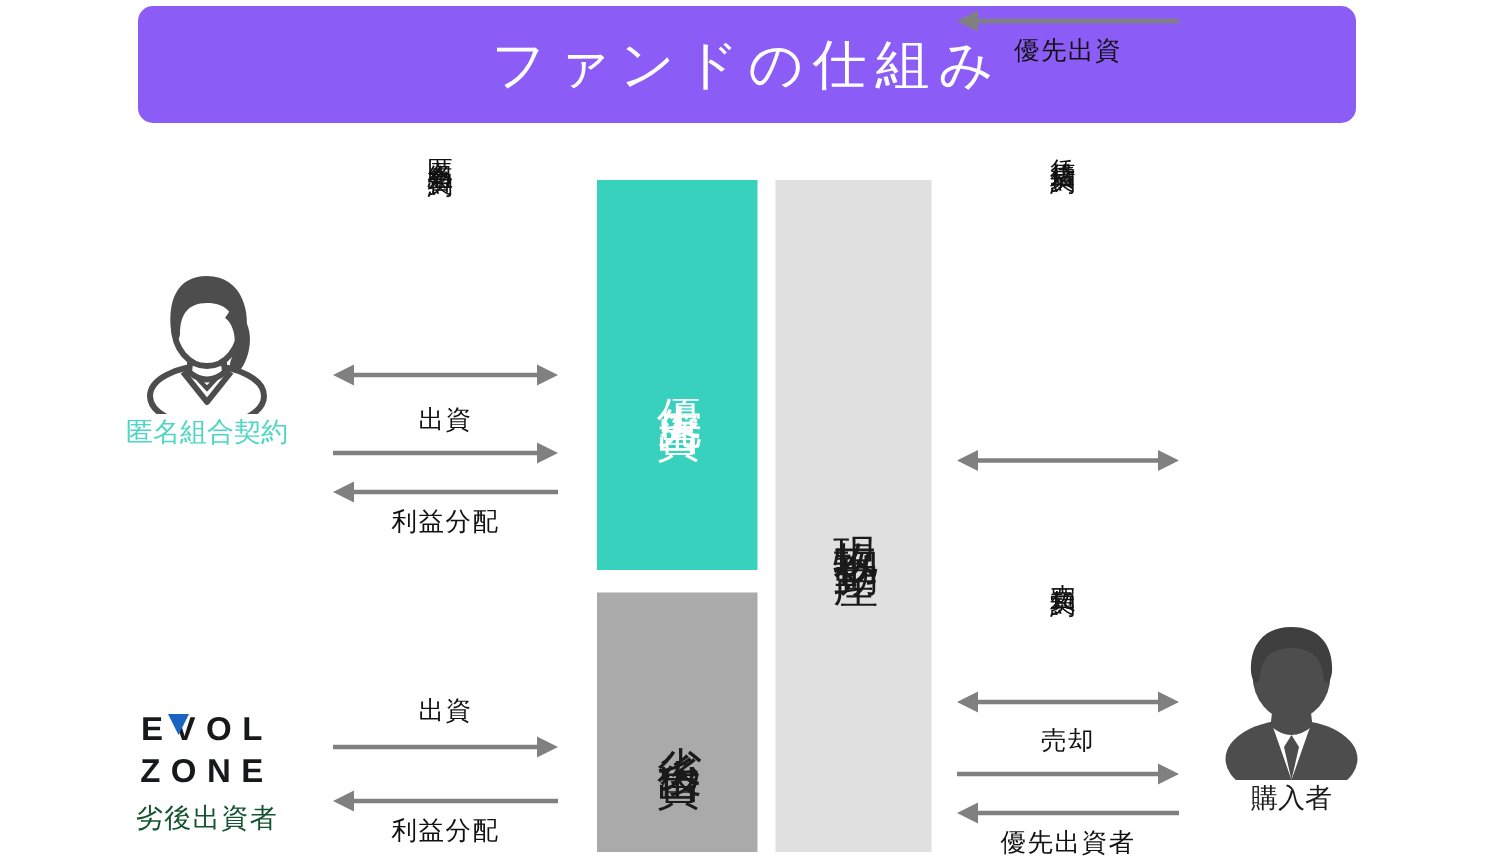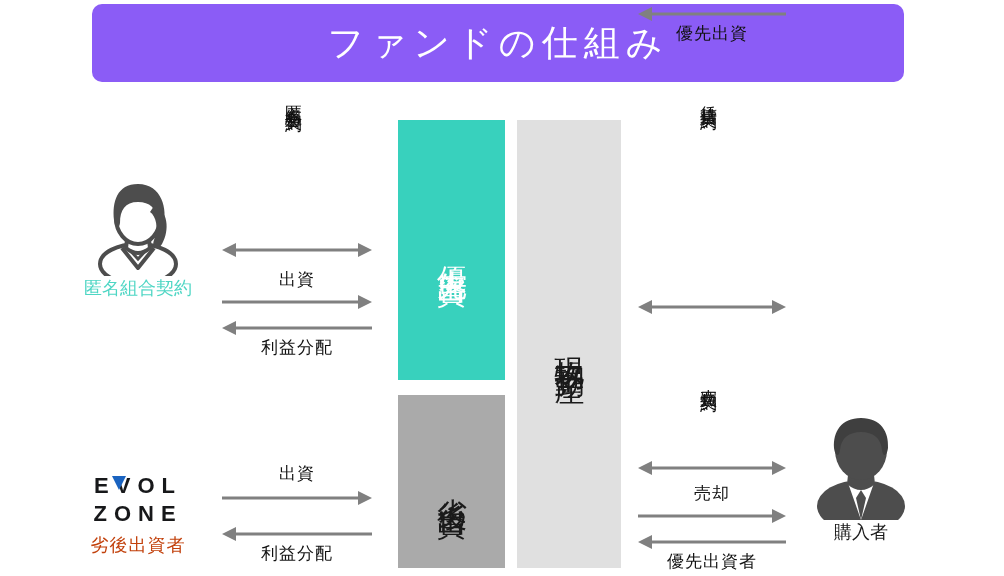--- a/index.html
+++ b/index.html
@@ -121,21 +121,21 @@
     left: 49px;
     top: 4px;
     width: 0; height: 0;
     border-left: 7px solid transparent;
     border-right: 7px solid transparent;
     border-top: 14px solid #1a63c0;
   }
   .evol-zone-label {
     margin-top: 6px;
     font-size: 18px;
-    color: #c2410c;
+    color: #14532d;
     letter-spacing: 1px;
   }
 
   
   .arrow-group { position: absolute; }
   .arrow-svg { display: block; }
   .arrow-label {
     position: absolute;
     font-size: 17px;
     color: #111111;

